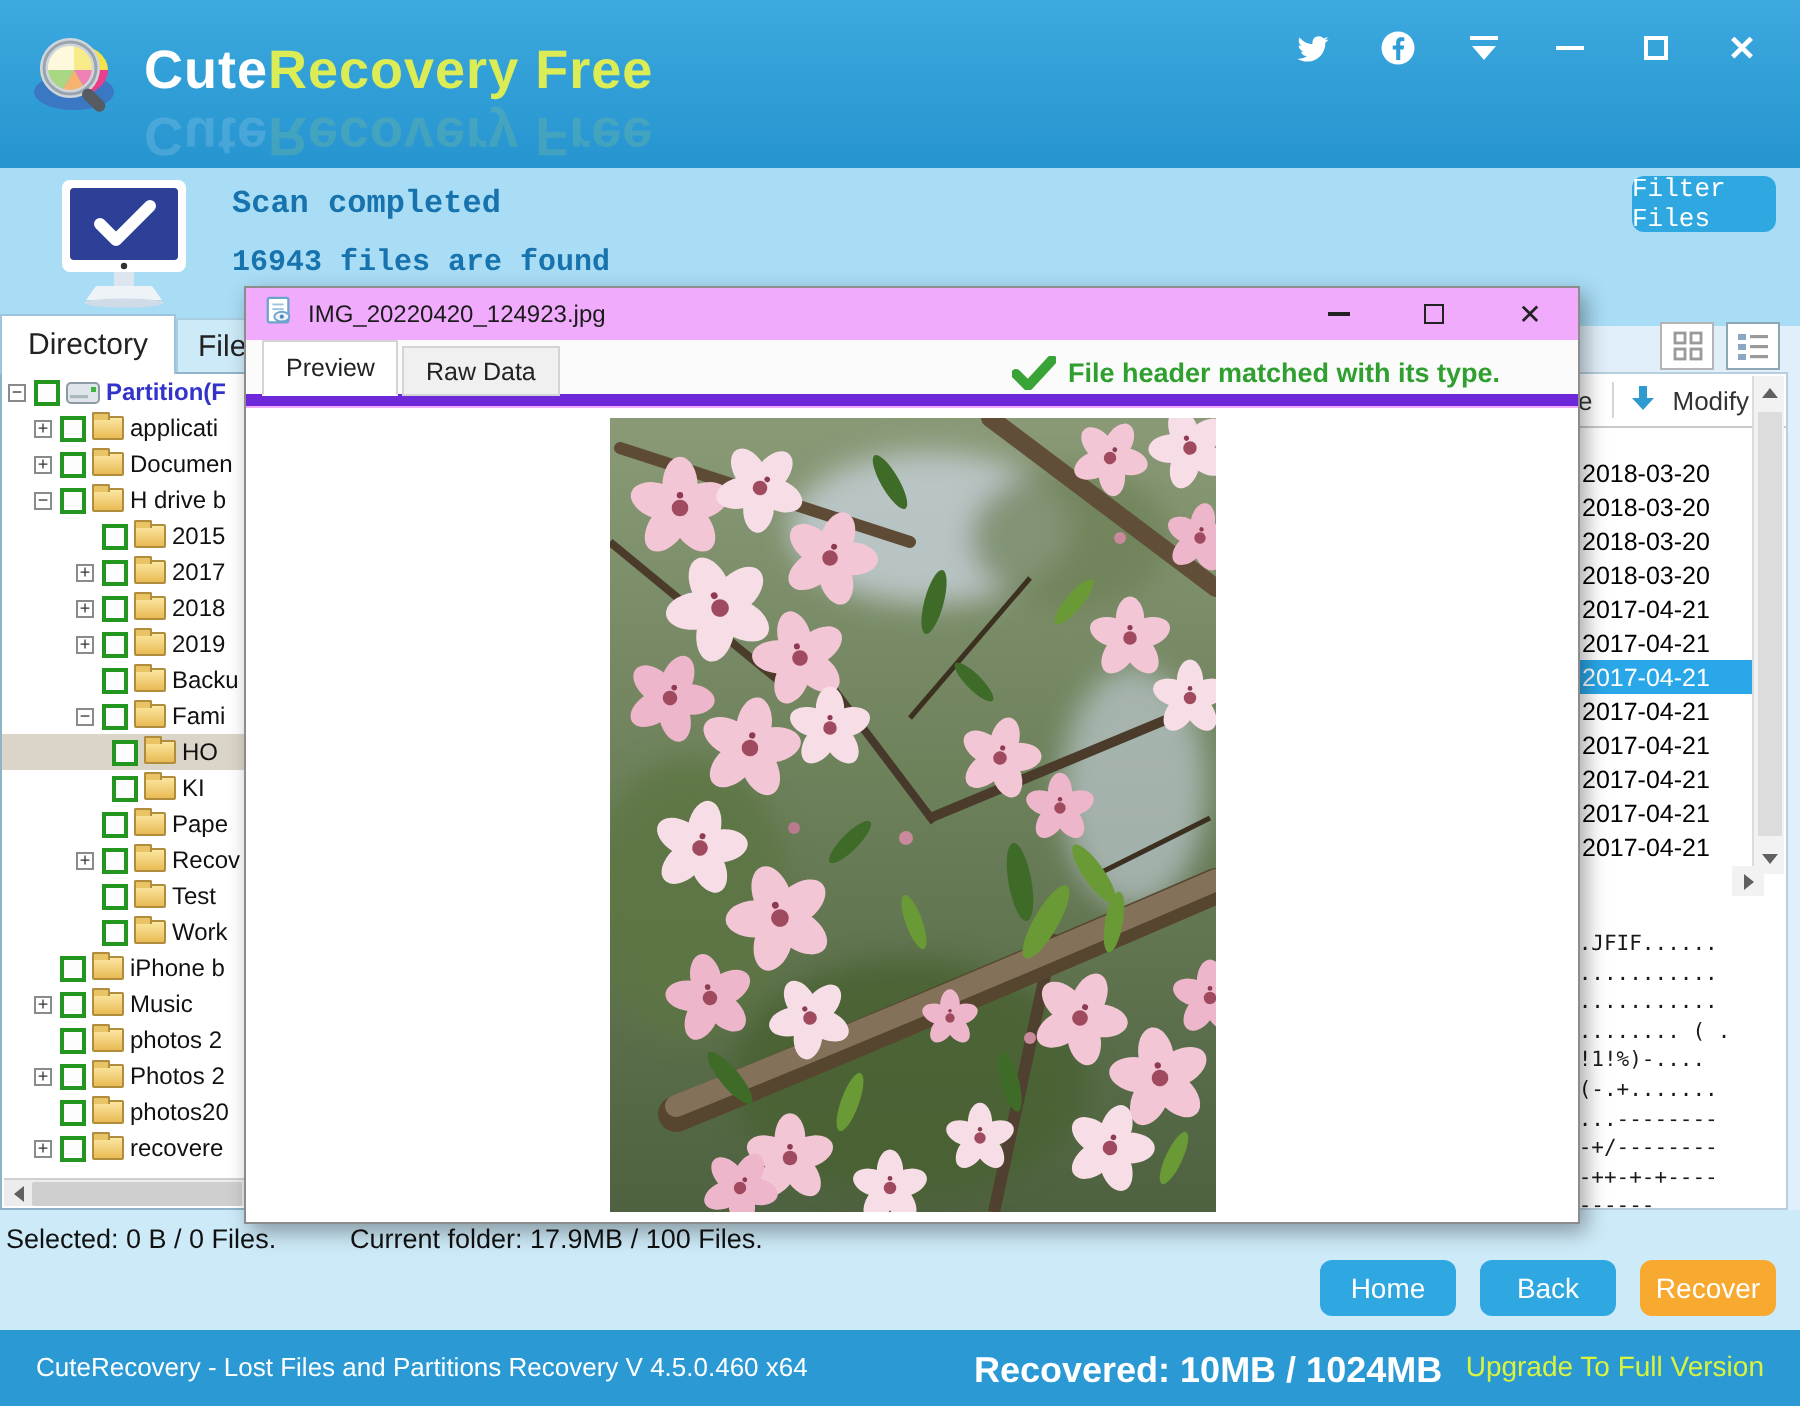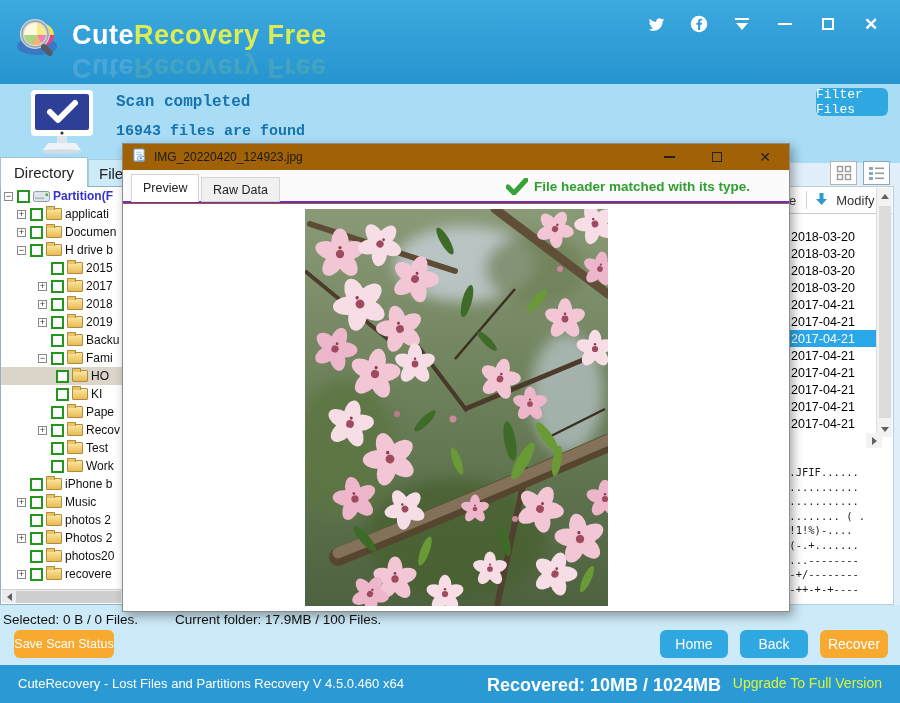--- a/index.html
+++ b/index.html
@@ -89,30 +89,30 @@
     font-family:"DejaVu Sans Mono", monospace; font-size:10.5px; line-height:14.6px; color:#1a1a1a;
     padding:12px 0 0 3px; background:#fff; white-space:pre; }
 
   
   .viewtoggles { position:absolute; right:10px; top:161px; display:flex; gap:6px; z-index:6; }
   .viewbtn { width:27px; height:24px; background:#fff; border:1px solid #b5b5b5; display:flex;
     align-items:center; justify-content:center; cursor:pointer; }
   .viewbtn.active { border-color:#8ea7b5; }
 
   
-  .dialog { position:absolute; left:122px; top:143px; width:668px; height:469px; background:#a16207;
+  .dialog { position:absolute; left:122px; top:143px; width:668px; height:469px; background:#f0abfc;
     border:1px solid #8c8c8c; box-shadow:3px 4px 10px rgba(0,0,0,.35); z-index:30; }
   .dtitle { position:relative; height:26px; display:flex; align-items:center; padding-left:9px; font-size:12px; color:#1a1a1a; }
   .dtitle-icon { margin-right:7px; }
   .dcontrols { position:absolute; right:0; top:0; height:26px; display:flex; }
   .dctrl { width:48px; height:26px; display:flex; align-items:center; justify-content:center; color:#222; cursor:pointer; }
   .dmin { display:block; width:11px; height:1.5px; background:#222; }
   .dmax { display:block; width:10px; height:10px; border:1.2px solid #222; }
   .dclose { font-size:14px; color:#222; line-height:1; }
-  .dtabs { position:relative; height:33px; border-bottom:2px solid #6d28d9; background:#fbfbfb; }
+  .dtabs { position:relative; height:33px; border-bottom:6px solid #6d28d9; background:#fbfbfb; }
   .dtab { position:absolute; bottom:-1px; height:25px; display:flex; align-items:center; padding:0 11px;
     font-size:12.5px; color:#222; border:1px solid #d4d4d4; background:#f0f0f0; cursor:pointer; }
   .dtab.active { height:28px; background:#fff; border-bottom-color:#fff; }
   .dtab-preview { left:8px; } .dtab-raw { left:78px; }
   .dmsg { position:absolute; left:383px; top:8px; display:flex; align-items:center; gap:6px;
     font-size:13.5px; font-weight:bold; color:#2f9f2f; }
   .dcontent { position:absolute; left:0; top:60px; width:666px; height:407px; background:#fff;
     display:flex; justify-content:center; }
   .photo { margin-top:5px; width:303px; height:397px; }
 
@@ -540,21 +540,20 @@
         <use href="#fl" transform="translate(170,300) scale(0.9)"></use>
         <use href="#fl" transform="translate(295,60) rotate(10) scale(1.1)"></use>
       </g>
     </svg>
   </div>
 </div>
 
 <div class="bottomstrip dots">
   <div class="sel-text">Selected: 0 B / 0 Files.</div>
   <div class="cur-text">Current folder: 17.9MB / 100 Files.</div>
-  <div class="btn orange save-btn">Save Scan Status</div>
   <div class="btn blue home-btn">Home</div>
   <div class="btn blue back-btn">Back</div>
   <div class="btn orange recover-btn">Recover</div>
 </div>
 
 <div class="footer">
   <div class="f-info">CuteRecovery - Lost Files and Partitions Recovery  V 4.5.0.460 x64</div>
   <div class="f-recovered">Recovered: 10MB / 1024MB</div>
   <div class="f-upgrade">Upgrade To Full Version</div>
 </div>

